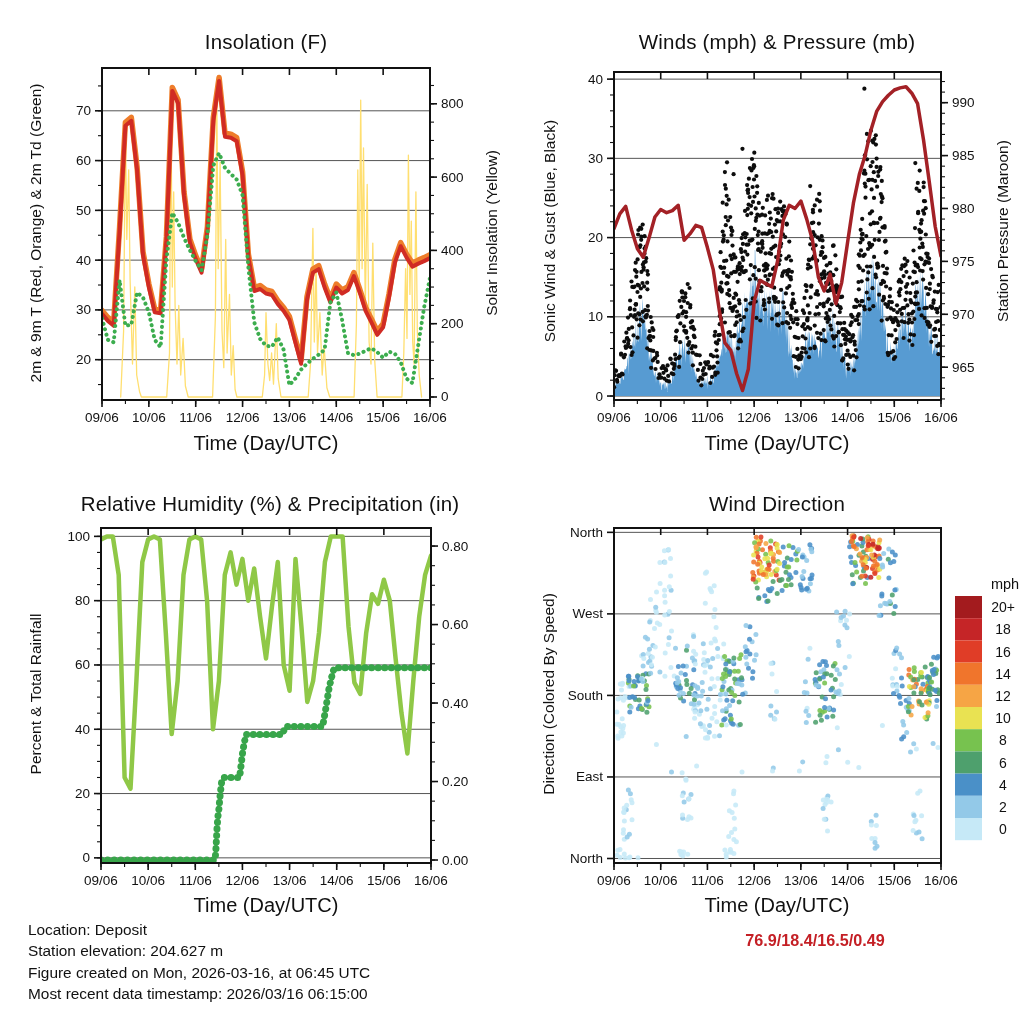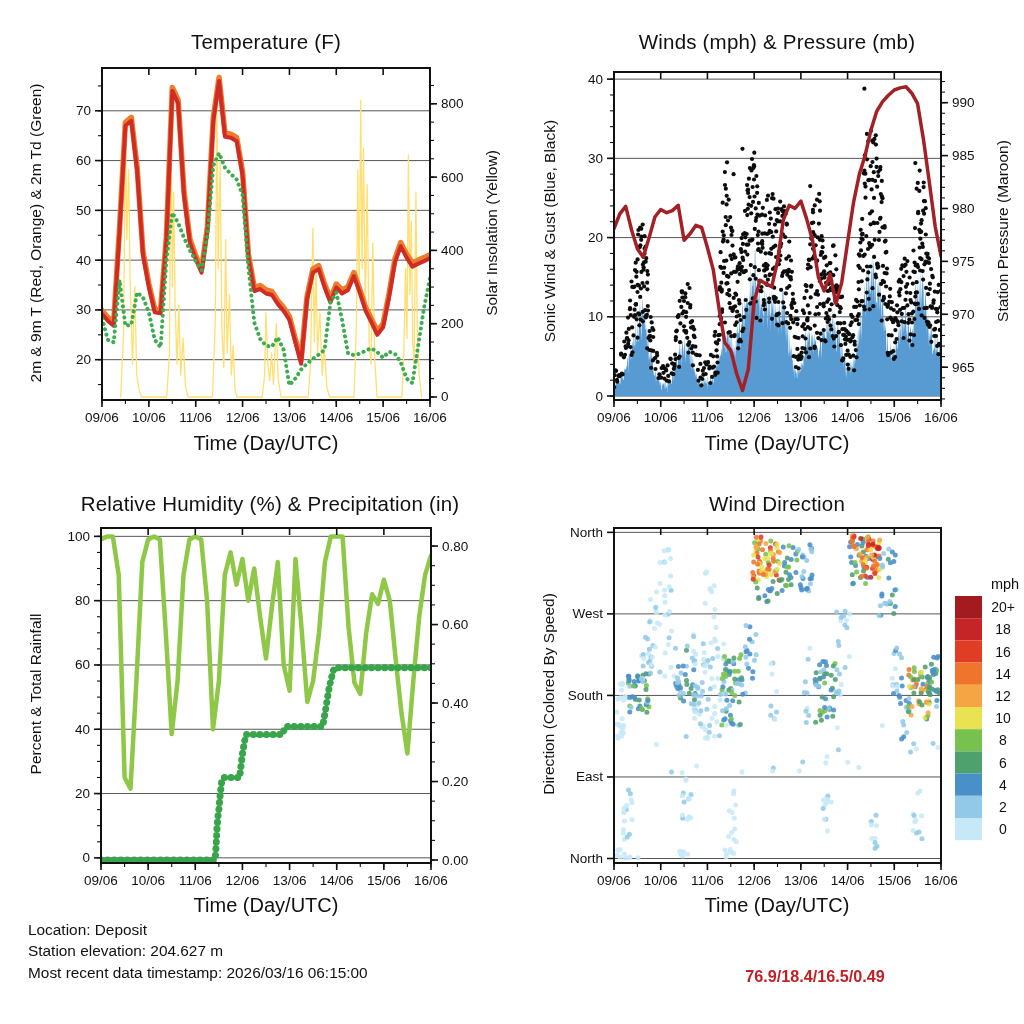--- a/index.html
+++ b/index.html
@@ -8,21 +8,21 @@
   svg{position:absolute;left:0;top:0;}
   svg text{font-family:"Liberation Sans",sans-serif;fill:#111;}
   .ptitle{position:absolute;width:512px;text-align:center;font-size:20.5px;
           font-weight:500;letter-spacing:0.2px;}
   .xlab{position:absolute;width:300px;text-align:center;font-size:20px;}
   .vlab{position:absolute;width:360px;text-align:center;font-size:15.5px;
         transform:rotate(-90deg);transform-origin:center;}
   .footer{position:absolute;left:28px;top:919px;font-size:15.4px;line-height:21.4px;}
   .extremes{position:absolute;left:610px;top:929px;width:410px;text-align:center;
             font-size:16.2px;line-height:22.3px;}
-  .extval{font-weight:bold;margin-top:36px;}
+  .extval{font-weight:bold;}
   .lgtitle{position:absolute;left:975px;top:576px;width:60px;text-align:center;font-size:14.5px;}
 </style>
 </head>
 <body>
 
 <svg id="plot" width="1024" height="1024" viewBox="0 0 1024 1024">
     <g>
       <line x1="102" x2="430" y1="359.68215892053973" y2="359.68215892053973" stroke="#555555" stroke-width="1"></line>
       <line x1="102" x2="430" y1="309.9070464767616" y2="309.9070464767616" stroke="#555555" stroke-width="1"></line>
       <line x1="102" x2="430" y1="260.1319340329835" y2="260.1319340329835" stroke="#555555" stroke-width="1"></line>
@@ -2326,21 +2326,21 @@
       <text x="1003" y="767.5" text-anchor="middle" font-size="14">6</text>
       <rect x="955" y="773.6" width="27" height="22.2" fill="#4a90c8"></rect>
       <text x="1003" y="789.7" text-anchor="middle" font-size="14">4</text>
       <rect x="955" y="795.8" width="27" height="22.2" fill="#93c9e8"></rect>
       <text x="1003" y="811.9" text-anchor="middle" font-size="14">2</text>
       <rect x="955" y="818" width="27" height="22.2" fill="#c6e9f7"></rect>
       <text x="1003" y="834.1" text-anchor="middle" font-size="14">0</text>
     </g>
   </svg>
 
-<div class="ptitle" style="left:10px;top:30px;">Temperature (F)</div>
+<div class="ptitle" style="left:10px;top:30px;">Insolation (F)</div>
 <div class="ptitle" style="left:521px;top:30px;">Winds (mph) &amp; Pressure (mb)</div>
 <div class="ptitle" style="left:14px;top:492px;">Relative Humidity (%) &amp; Precipitation (in)</div>
 <div class="ptitle" style="left:521px;top:492px;">Wind Direction</div>
 
 <div class="vlab" style="left:-144px;top:224px;">2m &amp; 9m T (Red, Orange) &amp; 2m Td (Green)</div>
 <div class="vlab" style="left:312px;top:224px;">Solar Insolation (Yellow)</div>
 <div class="vlab" style="left:370px;top:222px;">Sonic Wind &amp; Gust (Blue, Black)</div>
 <div class="vlab" style="left:823px;top:222px;">Station Pressure (Maroon)</div>
 <div class="vlab" style="left:-144px;top:685px;">Percent &amp; Total Rainfall</div>
 <div class="vlab" style="left:369px;top:685px;">Direction (Colored By Speed)</div>
@@ -2348,18 +2348,19 @@
 <div class="xlab" style="left:116px;top:432px;">Time (Day/UTC)</div>
 <div class="xlab" style="left:627px;top:432px;">Time (Day/UTC)</div>
 <div class="xlab" style="left:116px;top:894px;">Time (Day/UTC)</div>
 <div class="xlab" style="left:627px;top:894px;">Time (Day/UTC)</div>
 
 <div class="lgtitle">mph</div>
 
 <div class="footer">
   <div>Location: Deposit</div>
   <div>Station elevation: 204.627 m</div>
+  <div>Figure created on Mon, 2026-03-16, at 06:45 UTC</div>
   <div>Most recent data timestamp: 2026/03/16 06:15:00</div>
 </div>
 
 <div class="extremes">
   <div class="extval" id="extval" style="color: rgb(196, 31, 37);">76.9/18.4/16.5/0.49</div>
 </div>
 
 </body></html>

